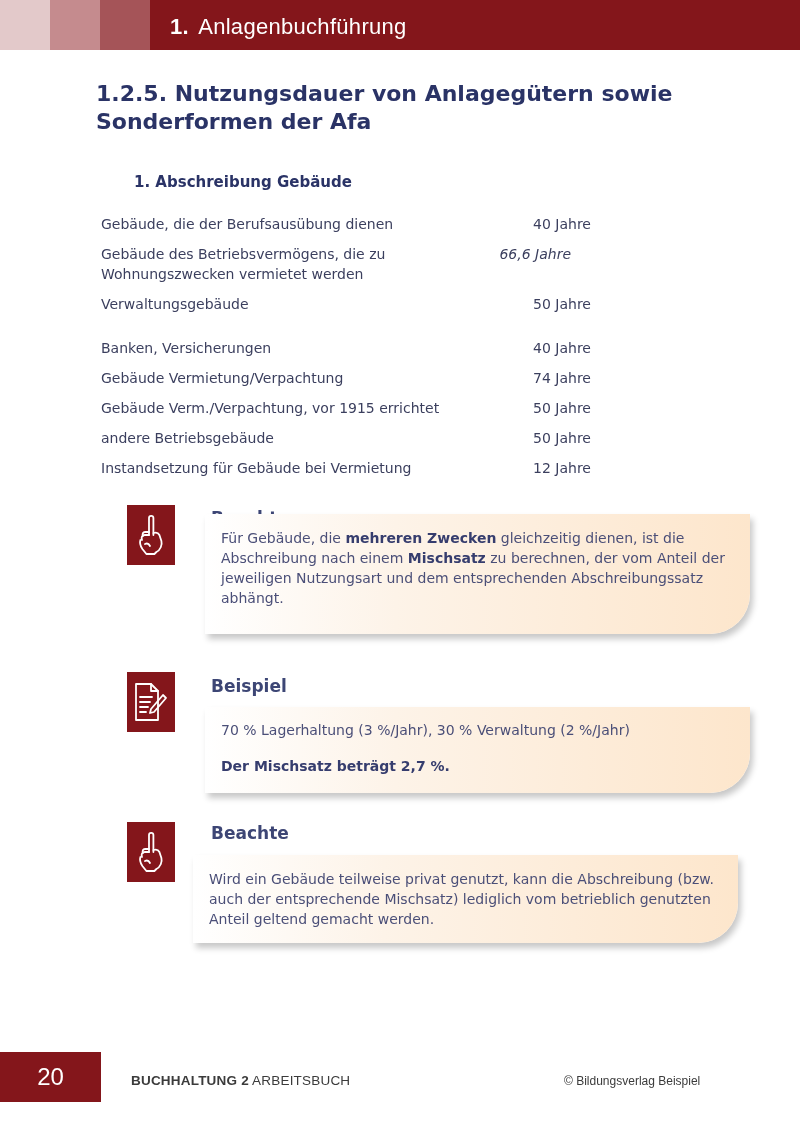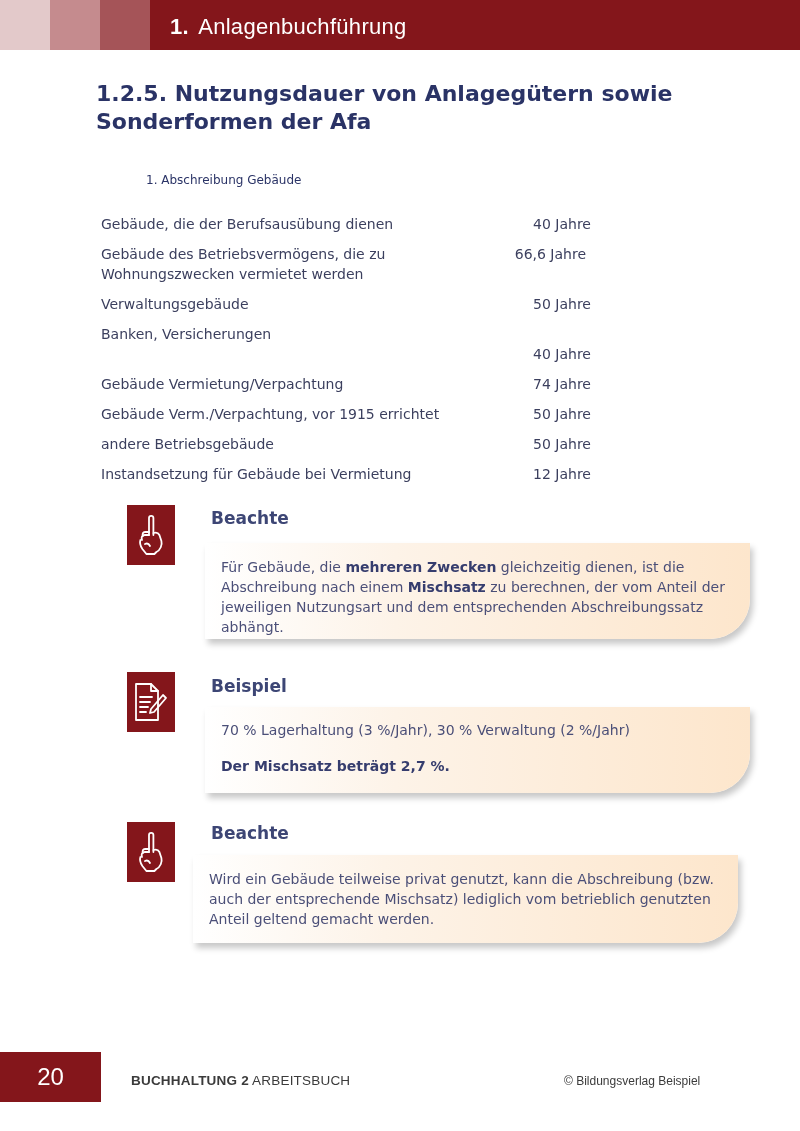--- a/index.html
+++ b/index.html
@@ -12,21 +12,21 @@
   .stripe.s1 { background: #e3c9ca; }
   .stripe.s2 { background: #c58b8e; }
   .stripe.s3 { background: #a55458; }
   .header-main { flex: 1; background: #84161b; display: flex; align-items: center; padding-left: 20px; height: 50px; }
   .header-title { color: #ffffff; font-family: "Liberation Sans", sans-serif; font-size: 22px; letter-spacing: 0.3px; padding-top: 4px; }
   .header-title .num { font-weight: bold; margin-right: 4px; }
 
   
   .page-title { position: absolute; left: 96px; top: 80px; width: 620px; font-family: "DejaVu Sans", sans-serif; font-weight: bold; font-size: 22px; line-height: 28px; color: #2a3366; }
 
-  .section-title { position: absolute; left: 134px; top: 173px; font-family: "DejaVu Sans", sans-serif; font-weight: normal; font-size: 12px; color: #2a3366; margin-left: 12px; }
+  .section-title { position: absolute; left: 134px; top: 173px; font-family: "DejaVu Sans", sans-serif; font-weight: bold; font-size: 15px; color: #2a3366; }
 
   
   .durations { position: absolute; left: 101px; top: 214px; width: 490px; }
   .row { display: flex; justify-content: space-between; font-size: 14px; line-height: 20px; color: #3b3f5e; }
   .row .label { width: 390px; }
   .row .val { text-align: right; white-space: nowrap; }
 
   
   .callout-icon { position: absolute; width: 48px; height: 60px; background: #84161b; display: flex; align-items: center; justify-content: center; }
   .callout-heading { position: absolute; font-family: "DejaVu Sans", sans-serif; font-weight: bold; font-size: 17px; color: #3d4675; }
@@ -59,27 +59,27 @@
 
 <h2 class="section-title">1. Abschreibung Gebäude</h2>
 
 <div class="durations">
   <div class="row" style="margin-bottom:10px;">
     <span class="label">Gebäude, die der Berufsausübung dienen</span>
     <span class="val">40 Jahre</span>
   </div>
   <div class="row" style="margin-bottom:10px;">
     <span class="label" style="width:320px;">Gebäude des Betriebsvermögens, die zu Wohnungszwecken vermietet werden</span>
-    <span class="val" style="margin-right:5px;">66,6 Jahre</span>
+    <span class="val" style="margin-right:20px;font-style:italic;">66,6 Jahre</span>
   </div>
-  <div class="row" style="margin-bottom:10px;">
+  <div class="row" style="margin-bottom:24px;">
     <span class="label">Verwaltungsgebäude</span>
     <span class="val">50 Jahre</span>
   </div>
-  <div class="row" style="margin-bottom:10px;flex-direction:column;">
+  <div class="row" style="margin-bottom:10px;">
     <span class="label">Banken, Versicherungen</span>
     <span class="val">40 Jahre</span>
   </div>
   <div class="row" style="margin-bottom:10px;">
     <span class="label">Gebäude Vermietung/Verpachtung</span>
     <span class="val">74 Jahre</span>
   </div>
   <div class="row" style="margin-bottom:10px;">
     <span class="label">Gebäude Verm./Verpachtung, vor 1915 errichtet</span>
     <span class="val">50 Jahre</span>
@@ -97,21 +97,21 @@
 <div class="callout-icon" style="left:127px; top:505px;">
   <svg width="32" height="44" viewBox="0 0 32 44" fill="none" stroke="#ffffff" stroke-width="1.8" stroke-linejoin="round" stroke-linecap="round">
     <path d="M14 22 V5 a2.2 2.2 0 0 1 4.4 0 V22"></path>
     <path d="M18.4 20 c3 -1 5 0 6 2 l2 6 c1 4 -1 9 -5 11 l-2 2 h-8 l-4 -5 c-2 -3 -3 -6 -2 -9"></path>
     <path d="M7 27 c-1 -3 0 -5 3 -5 l4 0"></path>
     <path d="M8 23 c-1 -2 0 -4 2 -4 l4 0"></path>
     <path d="M10 31 c2 -1 4 0 5 2"></path>
   </svg>
 </div>
 <div class="callout-heading" style="left:211px; top:508px;">Beachte</div>
-<div class="callout-box" style="left:205px; top:543px; width:545px; height:96px;">
+<div class="callout-box" style="left:205px; top:514px; width:545px; height:120px;">
   <p><span>Für Gebäude, die </span><b>mehreren Zwecken</b><span> gleichzeitig dienen, ist die Abschreibung nach einem </span><b>Mischsatz</b><span> zu berechnen, der vom Anteil der jeweiligen Nutzungsart und dem entsprechenden Abschreibungssatz abhängt.</span></p>
 </div>
 
 <div class="callout-icon" style="left:127px; top:672px;">
   <svg width="36" height="44" viewBox="0 0 36 44" fill="none" stroke="#ffffff" stroke-width="1.8" stroke-linejoin="round" stroke-linecap="round">
     <path d="M3 4 H18 L25 11 V40 H3 Z"></path>
     <path d="M18 4 V11 H25"></path>
     <line x1="7" y1="17" x2="19" y2="17"></line>
     <line x1="7" y1="22" x2="17" y2="22"></line>
     <line x1="7" y1="27" x2="15" y2="27"></line>

